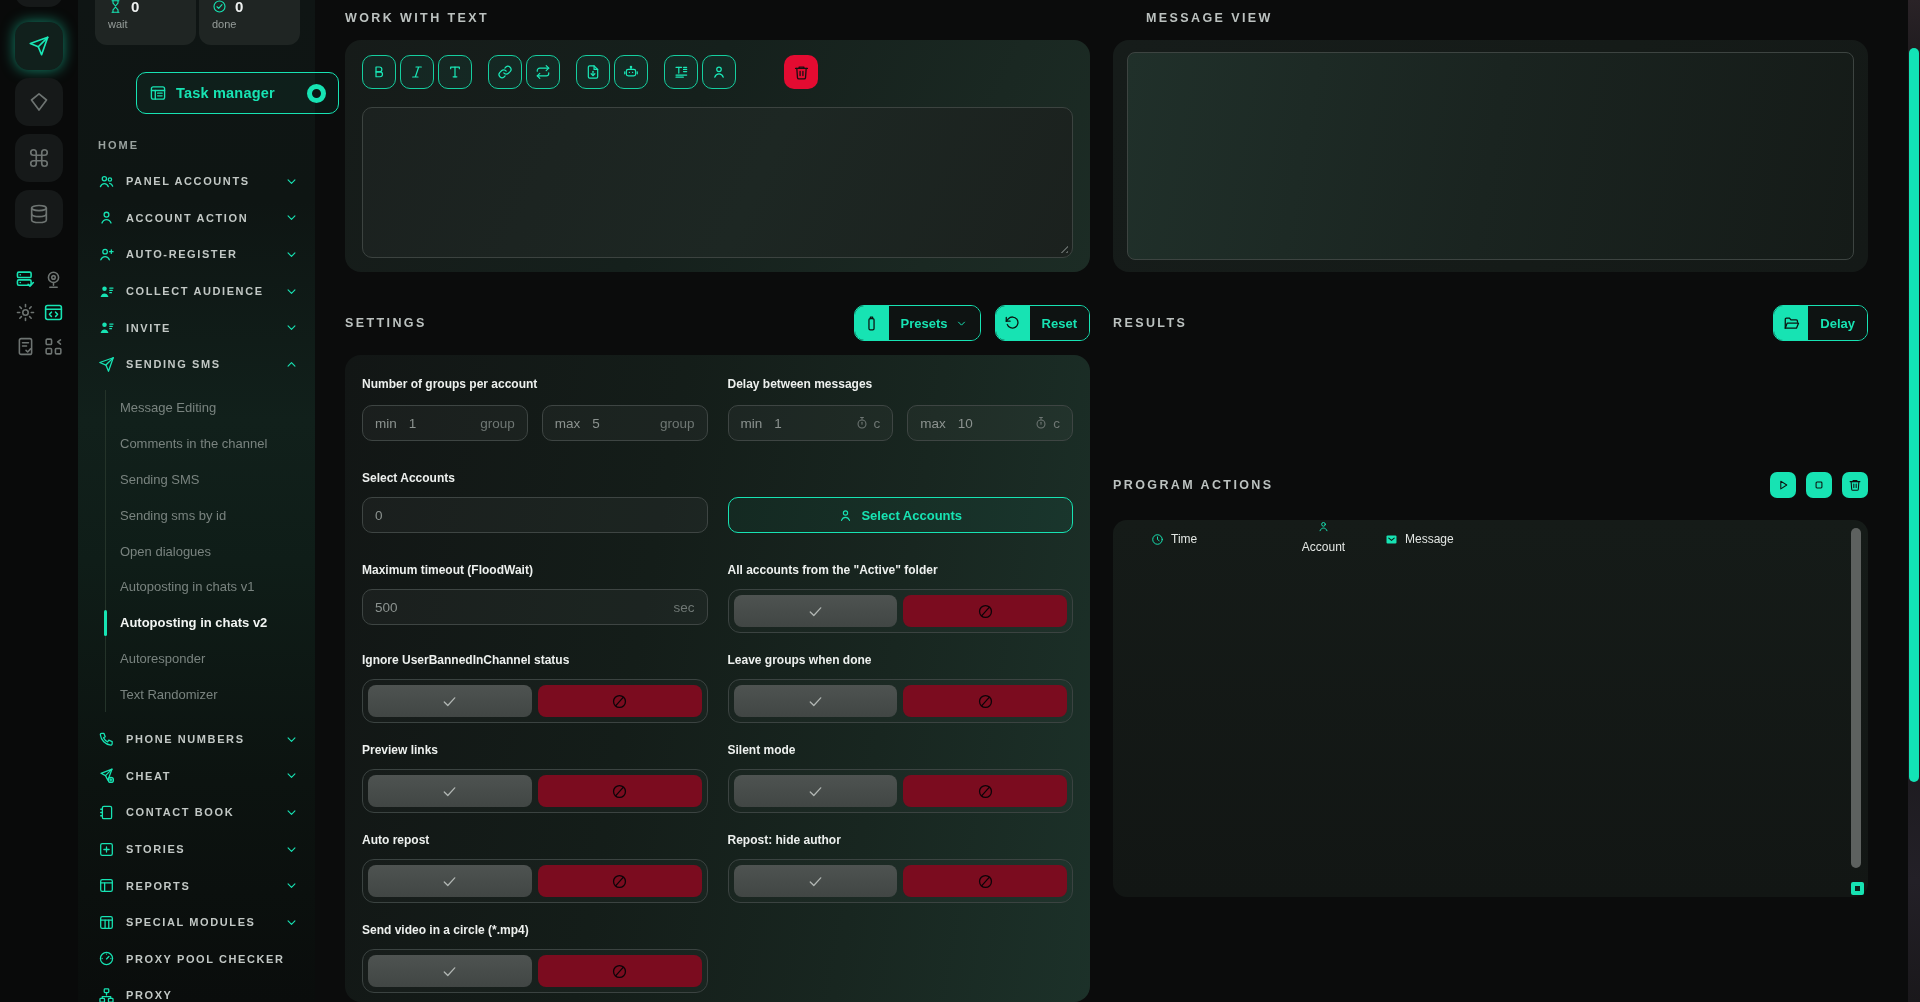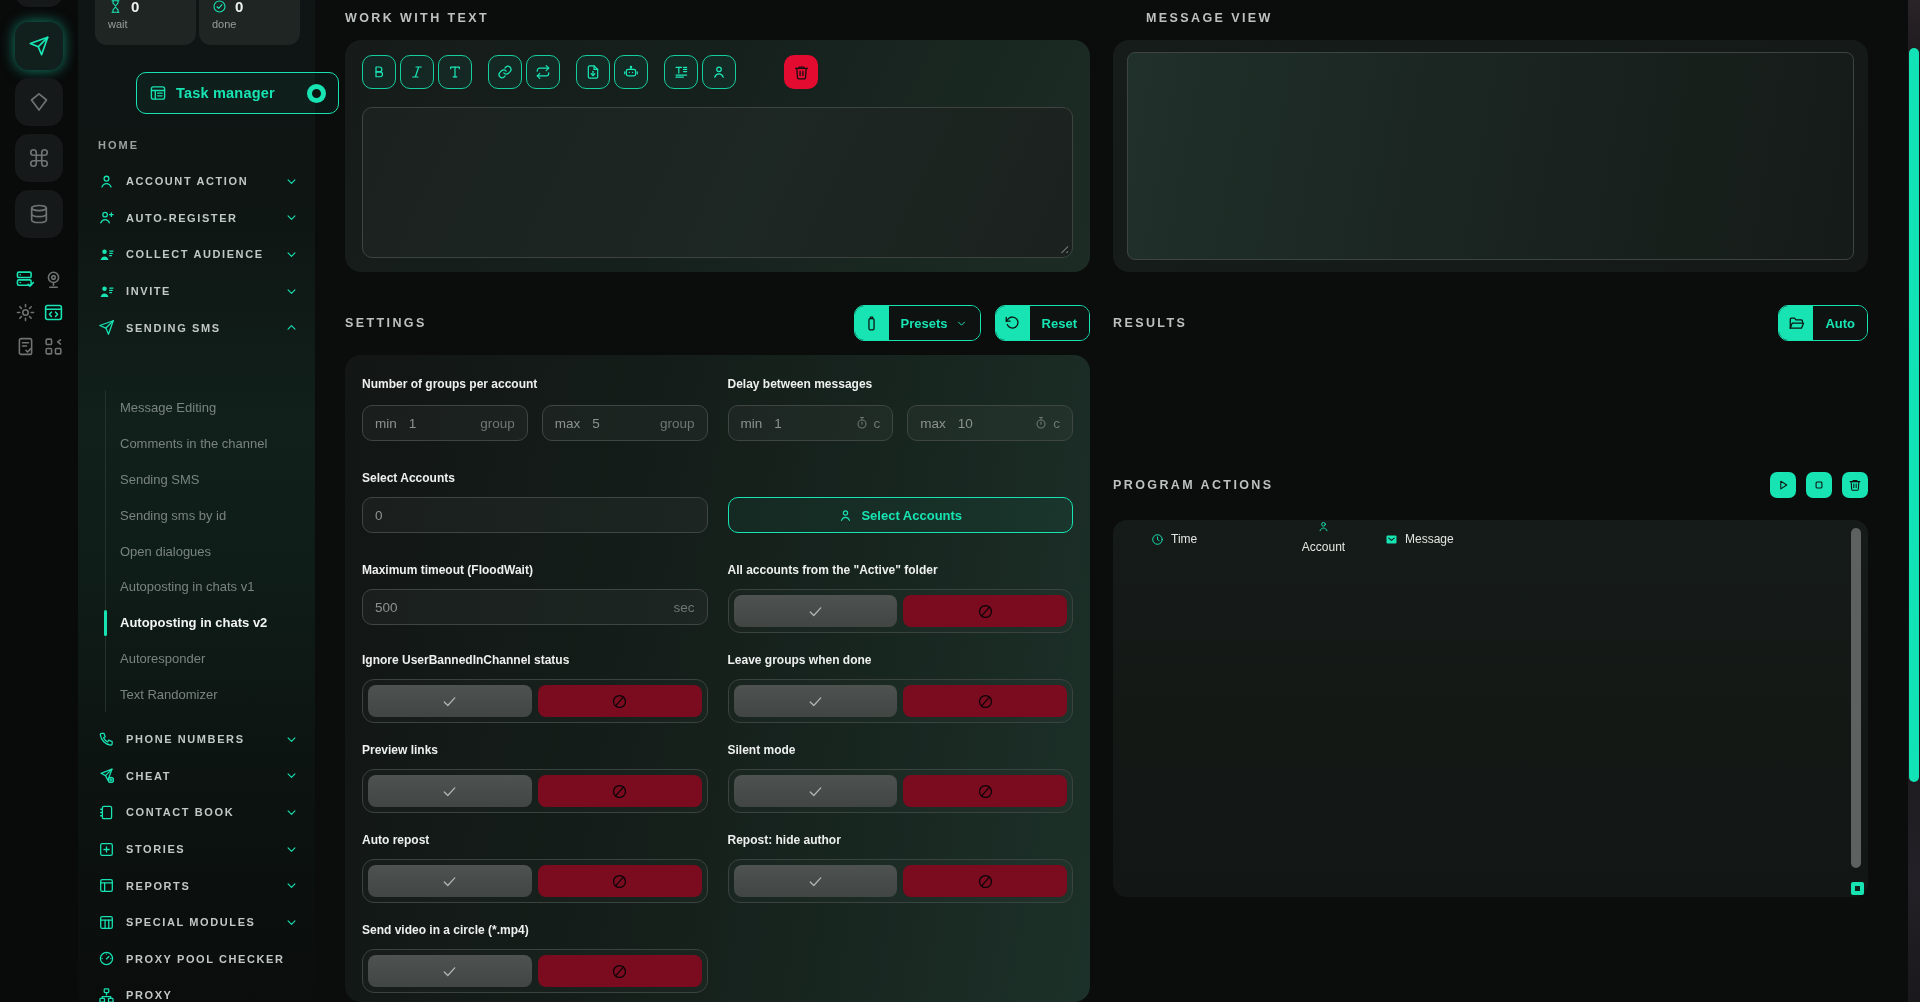--- a/index.html
+++ b/index.html
@@ -254,20 +254,36 @@
       <span class="tb-label">Task manager</span>
       <span class="badge"></span>
     </div>
 
     <div class="home-label">HOME</div>
 
     <div class="menu" id="menu-top">
       <div class="mitem">
         <span class="mic ic">
             <svg viewBox="0 0 24 24" fill="none" stroke="currentColor" stroke-width="1.8" stroke-linecap="round" stroke-linejoin="round">
+              <circle cx="9" cy="8.2" r="3"></circle>
+              <path d="M3.4 19.3c1-2.9 3-4.4 5.6-4.4s4.6 1.5 5.6 4.4"></path>
+              <circle cx="16.8" cy="9.2" r="2.4"></circle>
+              <path d="M16.4 14.7c2 .3 3.5 1.6 4.3 3.9"></path>
+            </svg>
+          </span>
+        <span class="mlabel">PANEL ACCOUNTS</span>
+        <span class="mchev ic">
+            <svg viewBox="0 0 24 24" fill="none" stroke="currentColor" stroke-width="1.8" stroke-linecap="round" stroke-linejoin="round">
+              <path d="m6.5 9.5 5.5 5.5 5.5-5.5"></path>
+            </svg>
+          </span>
+        </div>
+      <div class="mitem">
+        <span class="mic ic">
+            <svg viewBox="0 0 24 24" fill="none" stroke="currentColor" stroke-width="1.8" stroke-linecap="round" stroke-linejoin="round">
               <circle cx="12" cy="8" r="3.4"></circle>
               <path d="M5.6 19.8c1.2-3.3 3.6-4.9 6.4-4.9s5.2 1.6 6.4 4.9"></path>
             </svg>
           </span>
         <span class="mlabel">ACCOUNT ACTION</span>
         <span class="mchev ic">
             <svg viewBox="0 0 24 24" fill="none" stroke="currentColor" stroke-width="1.8" stroke-linecap="round" stroke-linejoin="round">
               <path d="m6.5 9.5 5.5 5.5 5.5-5.5"></path>
             </svg>
           </span>
@@ -877,21 +893,21 @@
       <span class="split-btn">
         <span class="seg-accent">
             <span class="ic">
               <svg viewBox="0 0 24 24" fill="none" stroke="currentColor" stroke-width="1.8" stroke-linecap="round" stroke-linejoin="round">
                 <path d="M3.2 18.6V6a1.6 1.6 0 0 1 1.6-1.6h4.4l2 2.4h7.6A1.6 1.6 0 0 1 20.4 8.4v1.8"></path>
                 <path d="M3.2 18.6 5.9 11.5h16l-2.9 7.1z"></path>
               </svg>
             </span>
           </span>
         <span class="seg-label">
-            <span>Auto</span>
+            <span>Delay</span>
           </span>
       </span>
     </div>
 
     <div id="pa-head">
       <span class="sec-title">PROGRAM ACTIONS</span>
       <span class="pa-btns">
         <span class="sq-btn">
             <span class="ic">
               <svg viewBox="0 0 24 24" fill="none" stroke="currentColor" stroke-width="1.8" stroke-linecap="round" stroke-linejoin="round">

